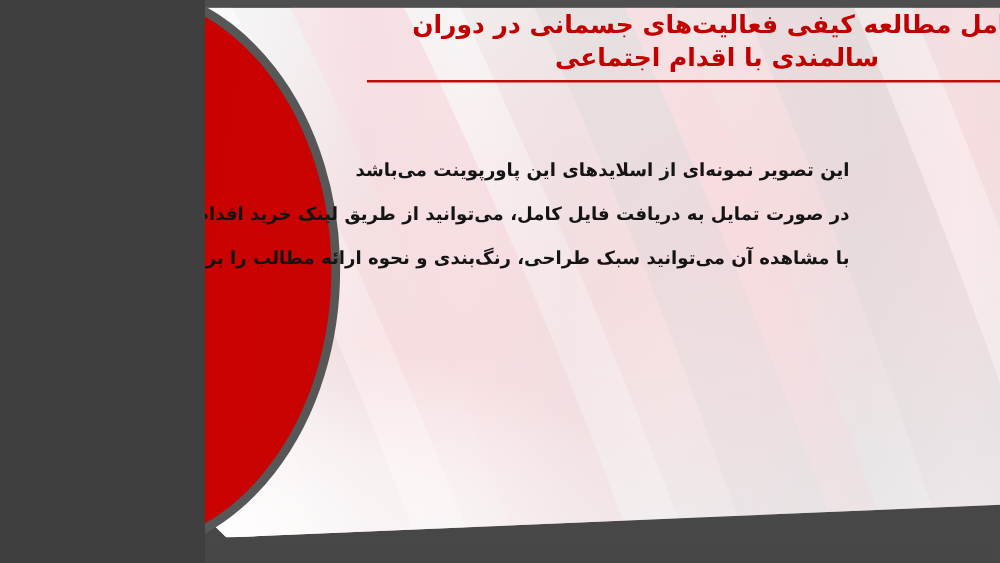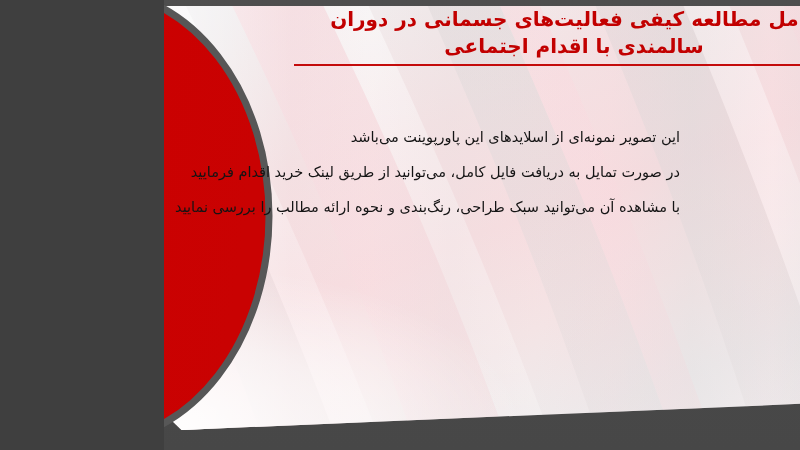--- a/index.html
+++ b/index.html
@@ -145,20 +145,21 @@
     width: 560px;
     z-index: 9;
     direction: rtl;
     text-align: right;
   }
   .body-line {
     color: #141414;
     font-size: 14.5px;
     line-height: 35px;
     white-space: nowrap;
+    font-weight: bold;
   }
 </style>
 </head>
 <body>
 
 <div id="slide">
 
   <div class="frame"></div>
 
   <div class="panel">

